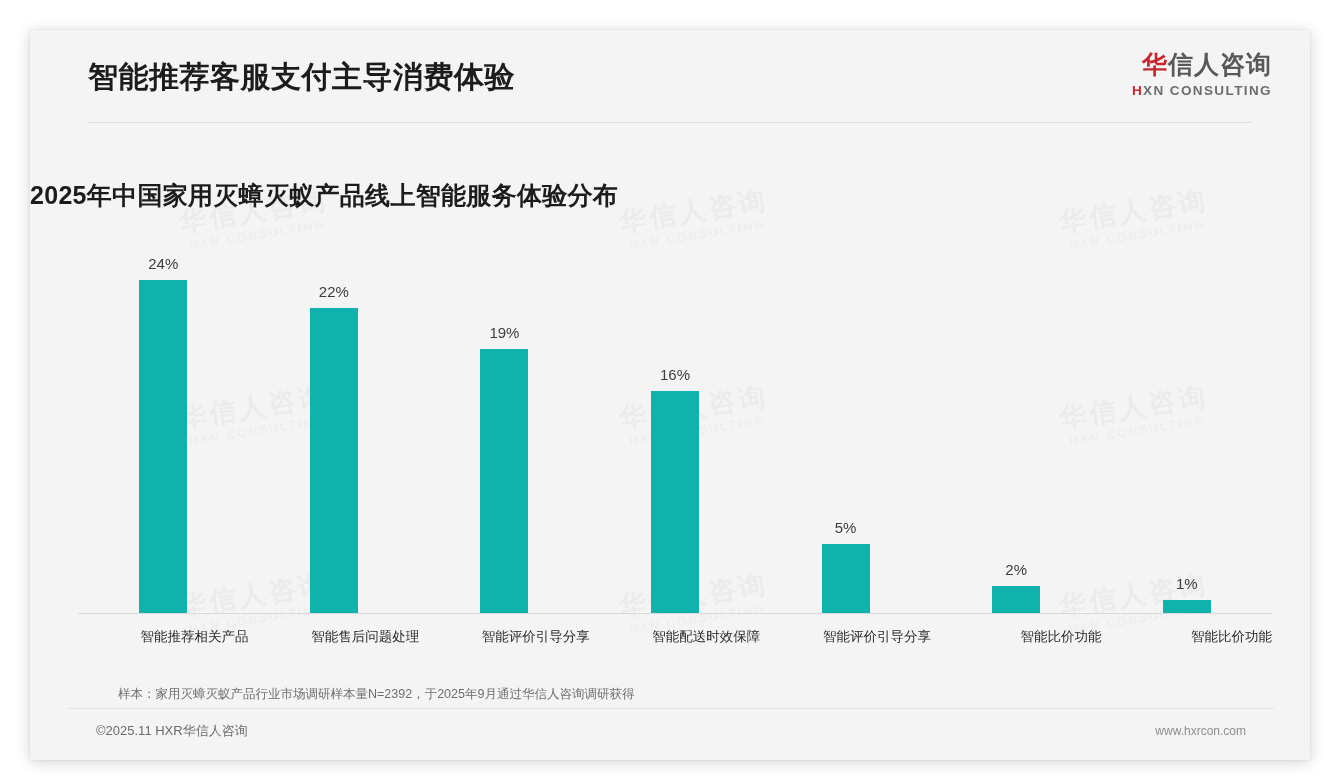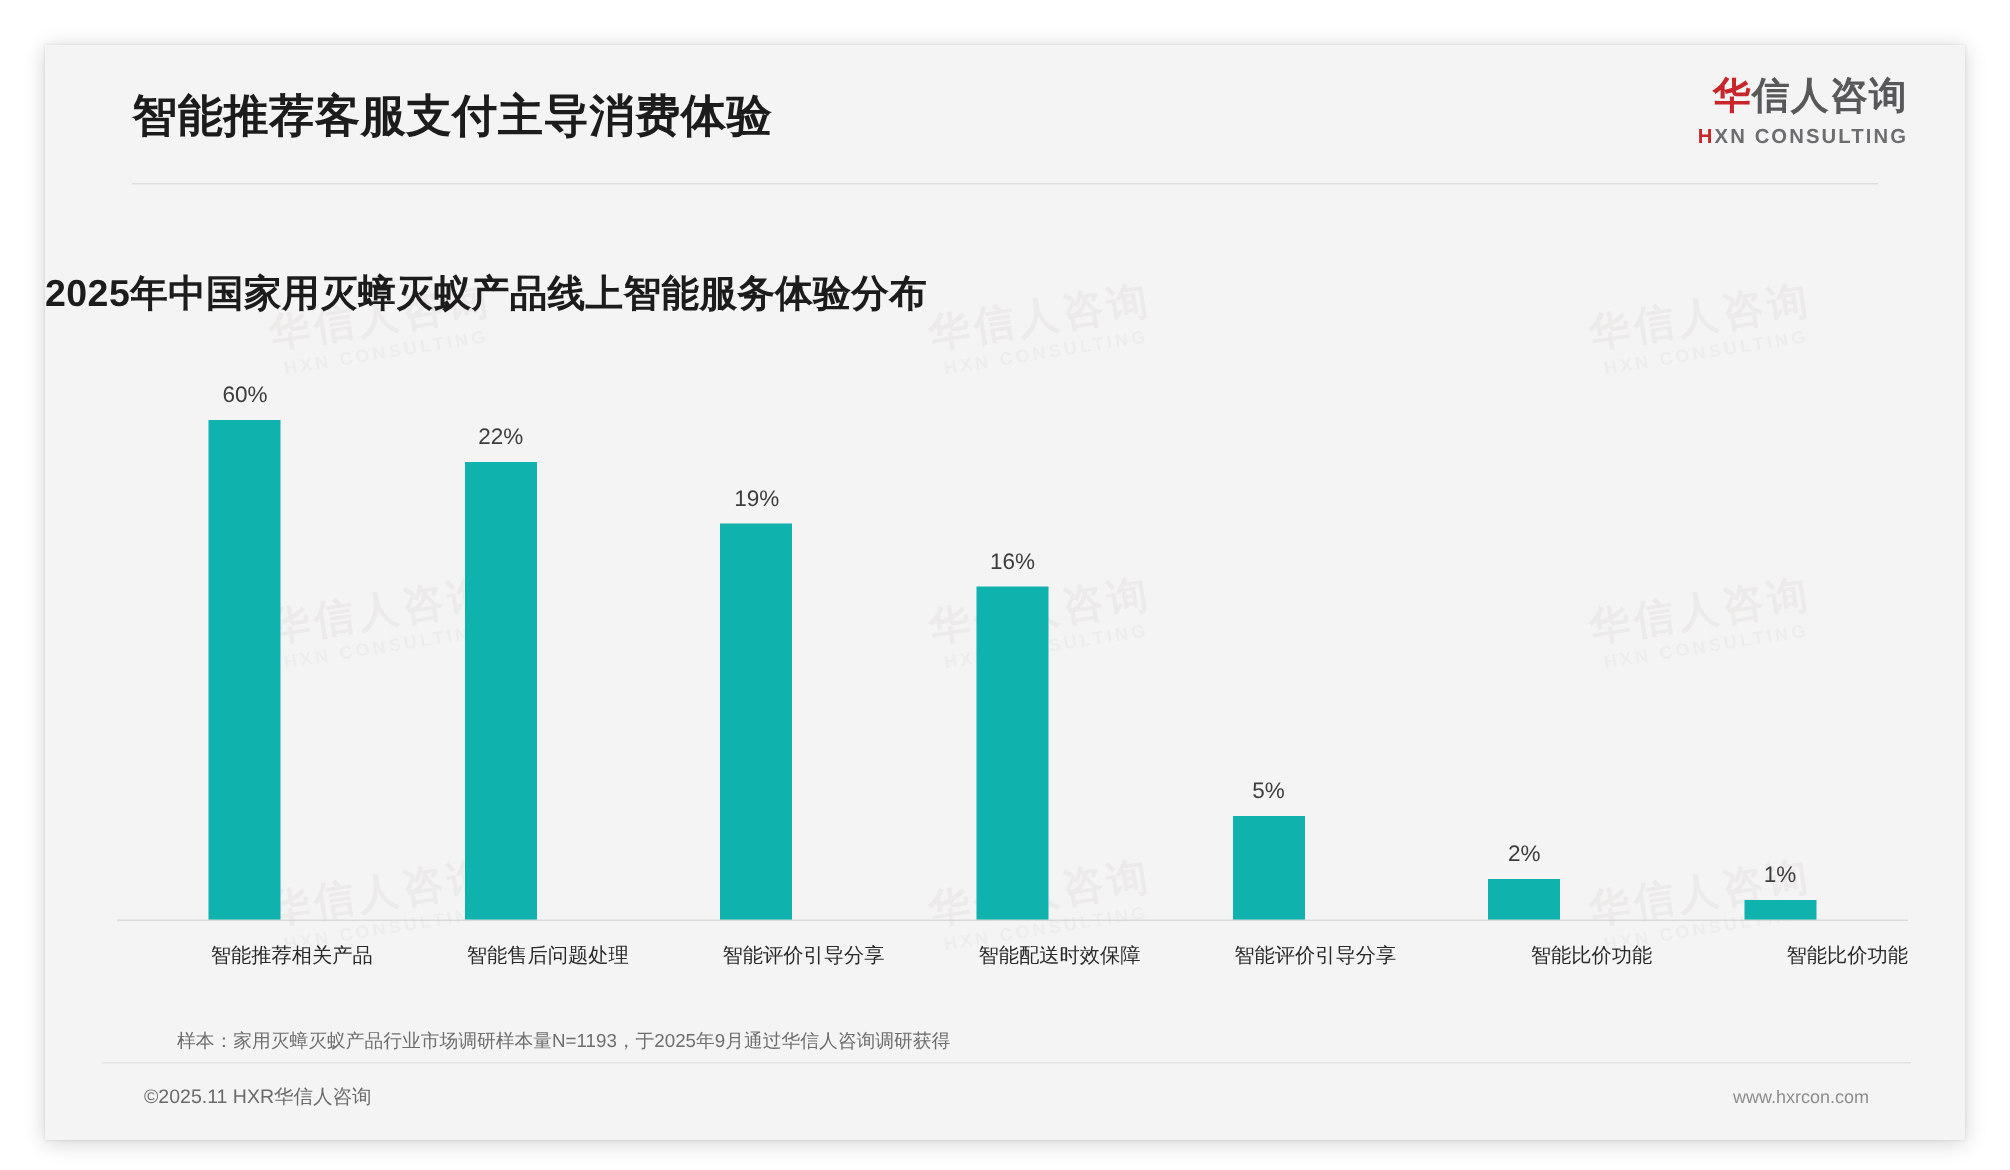--- a/index.html
+++ b/index.html
@@ -269,21 +269,21 @@
     <div class="wm" style="left:1030px; top:460px;">
       <div class="wm-cn">华信人咨询</div>
       <div class="wm-en">HXN CONSULTING</div>
     </div>
 
     <div class="chart-title">2025年中国家用灭蟑灭蚁产品线上智能服务体验分布</div>
 
     <div class="plot">
       <div class="bars" id="bars">
           <div class="bar-slot">
-            <div class="bar-value" style="bottom: 342.154px;">60%</div>
+            <div class="bar-value" style="bottom: 342.154px;">24%</div>
             <div class="bar-rect" style="height: 334.154px; background: rgb(15, 178, 173);"></div>
             <div class="bar-label">智能推荐相关产品</div>
           </div>
           <div class="bar-slot">
             <div class="bar-value" style="bottom: 314.308px;">22%</div>
             <div class="bar-rect" style="height: 306.308px; background: rgb(15, 178, 173);"></div>
             <div class="bar-label">智能售后问题处理</div>
           </div>
           <div class="bar-slot">
             <div class="bar-value" style="bottom: 272.538px;">19%</div>
@@ -308,20 +308,20 @@
           <div class="bar-slot">
             <div class="bar-value" style="bottom: 21.9231px;">1%</div>
             <div class="bar-rect" style="height: 13.9231px; background: rgb(15, 178, 173);"></div>
             <div class="bar-label">智能比价功能</div>
           </div>
         </div>
       <div class="axis-line"></div>
     </div>
   </div>
 
-  <div class="source-note">样本：家用灭蟑灭蚁产品行业市场调研样本量N=1193，于2025年9月通过华信人咨询调研获得</div>
+  <div class="source-note">样本：家用灭蟑灭蚁产品行业市场调研样本量N=2392，于2025年9月通过华信人咨询调研获得</div>
   <div class="footer-rule"></div>
   <div class="footer">
     <div class="footer-left">©2025.11 HXR华信人咨询</div>
     <div class="footer-right">www.hxrcon.com</div>
   </div>
 
 </div>
 
 </body></html>

